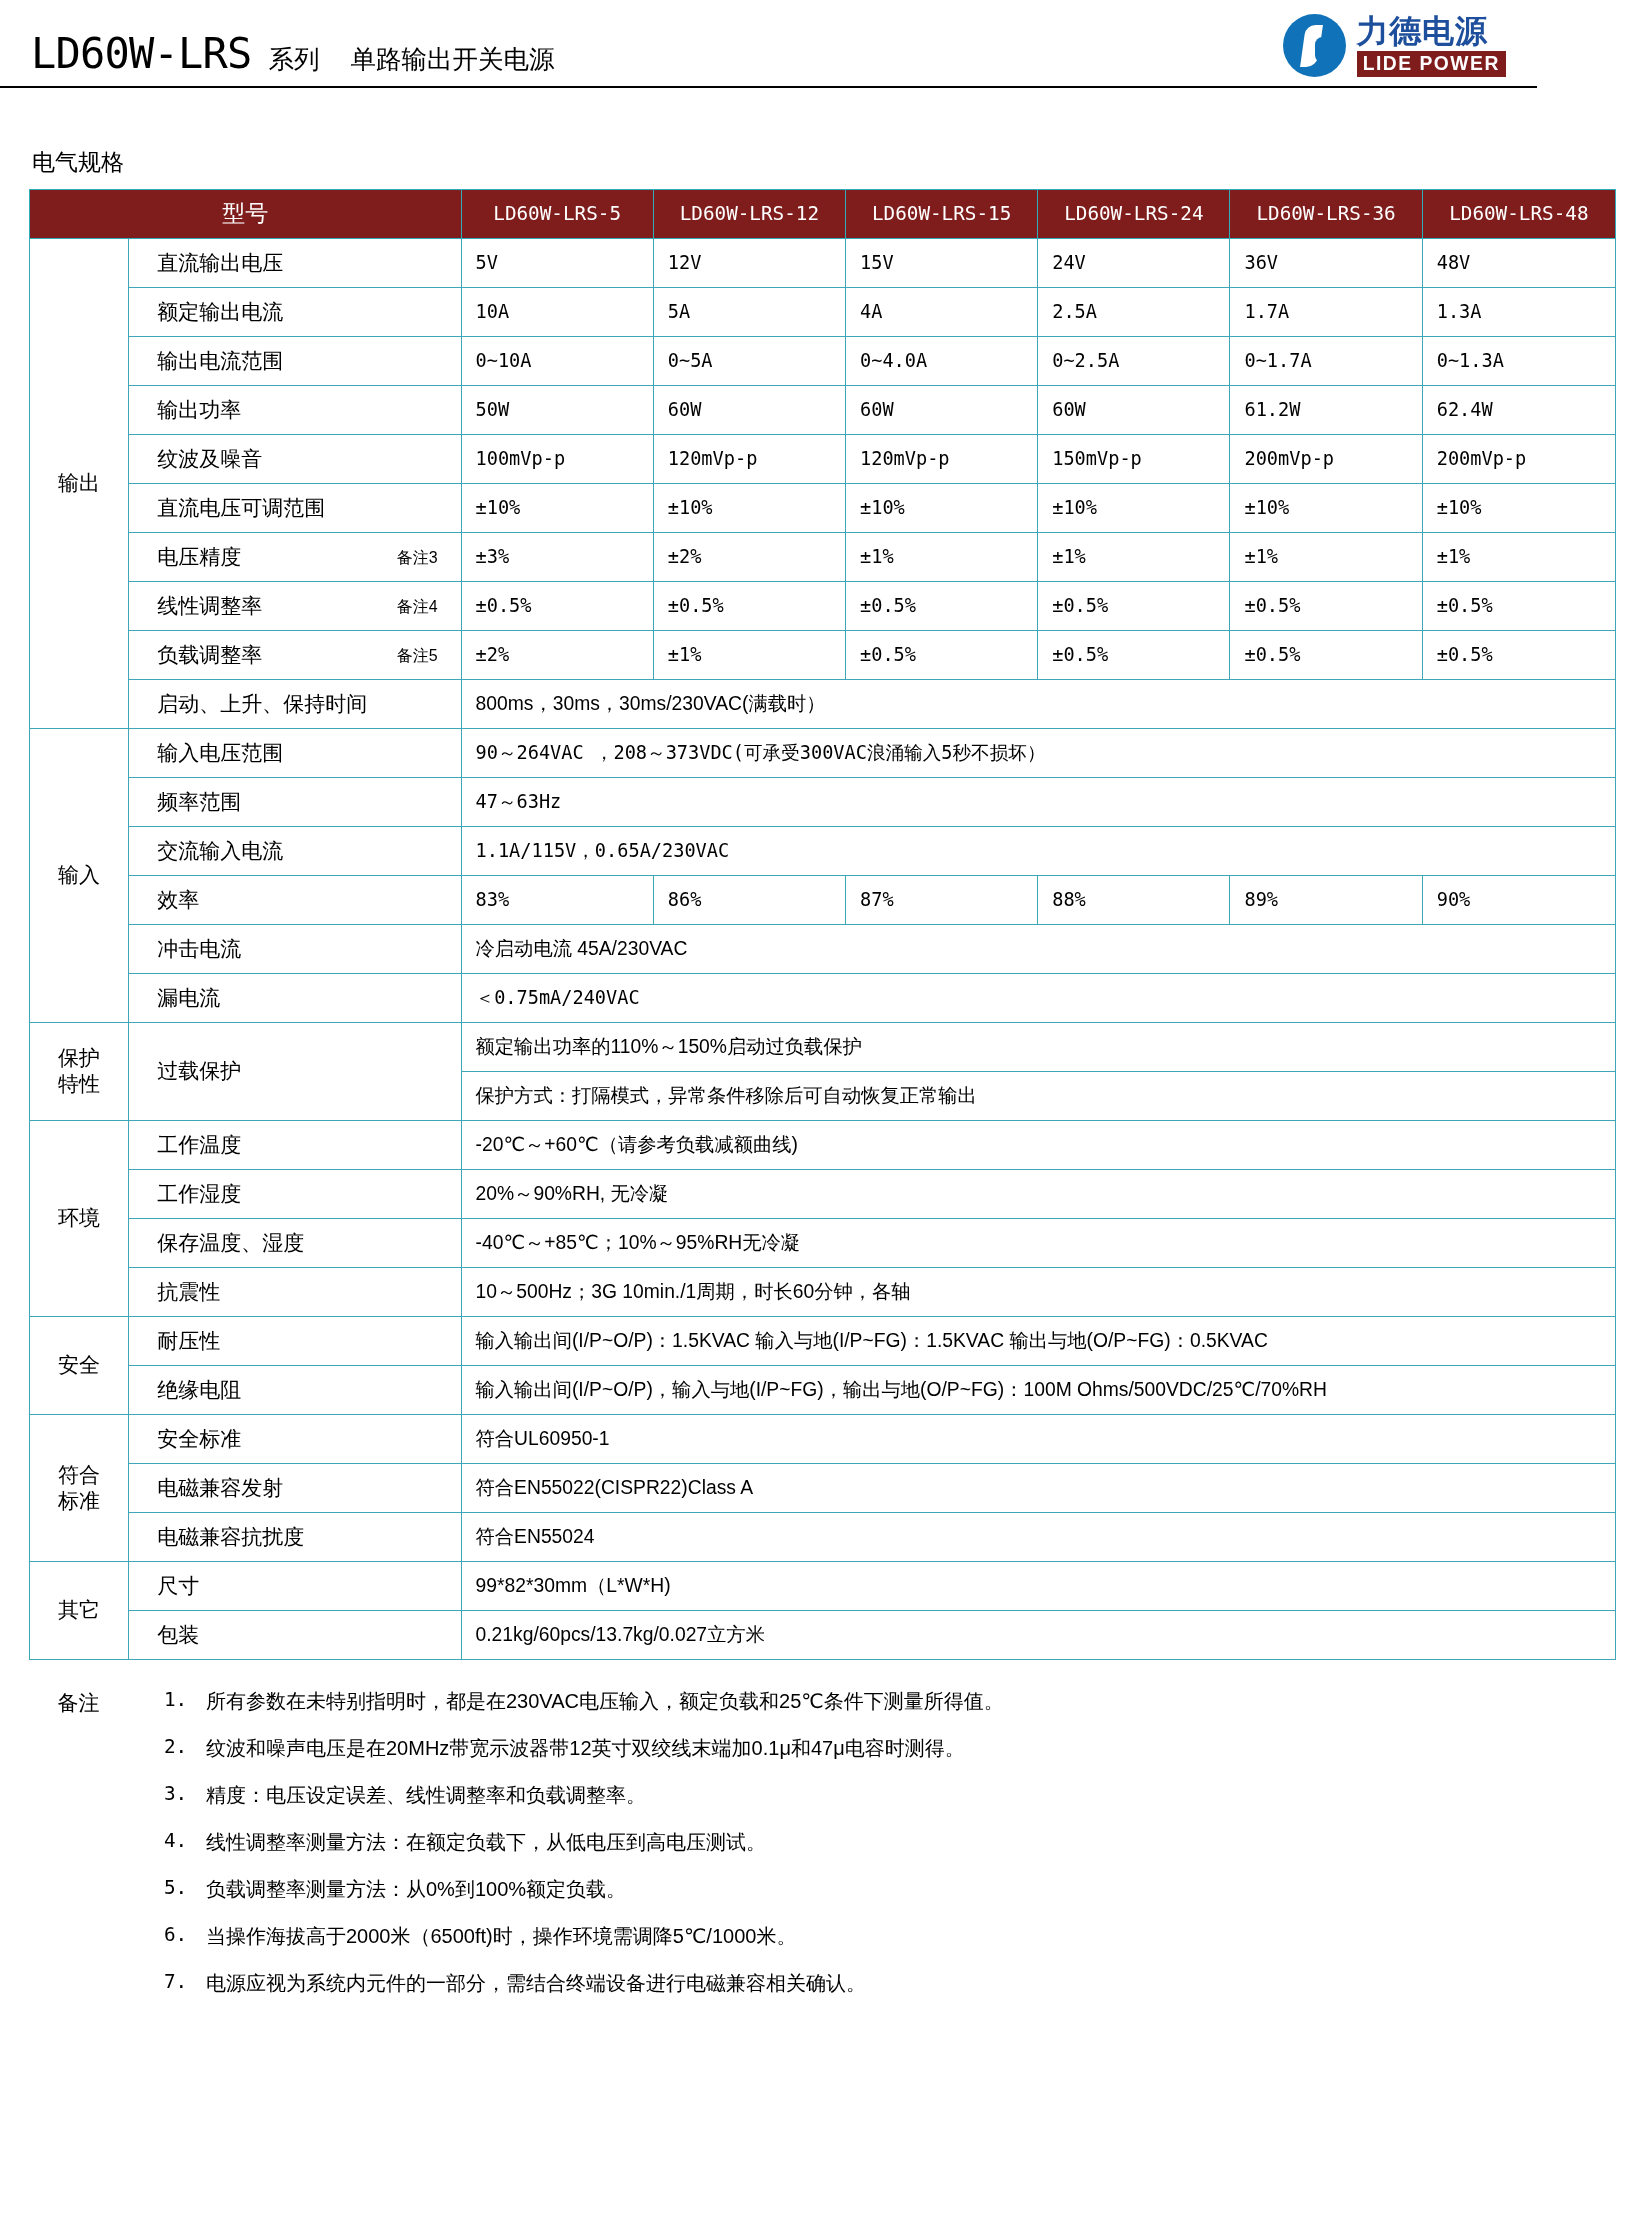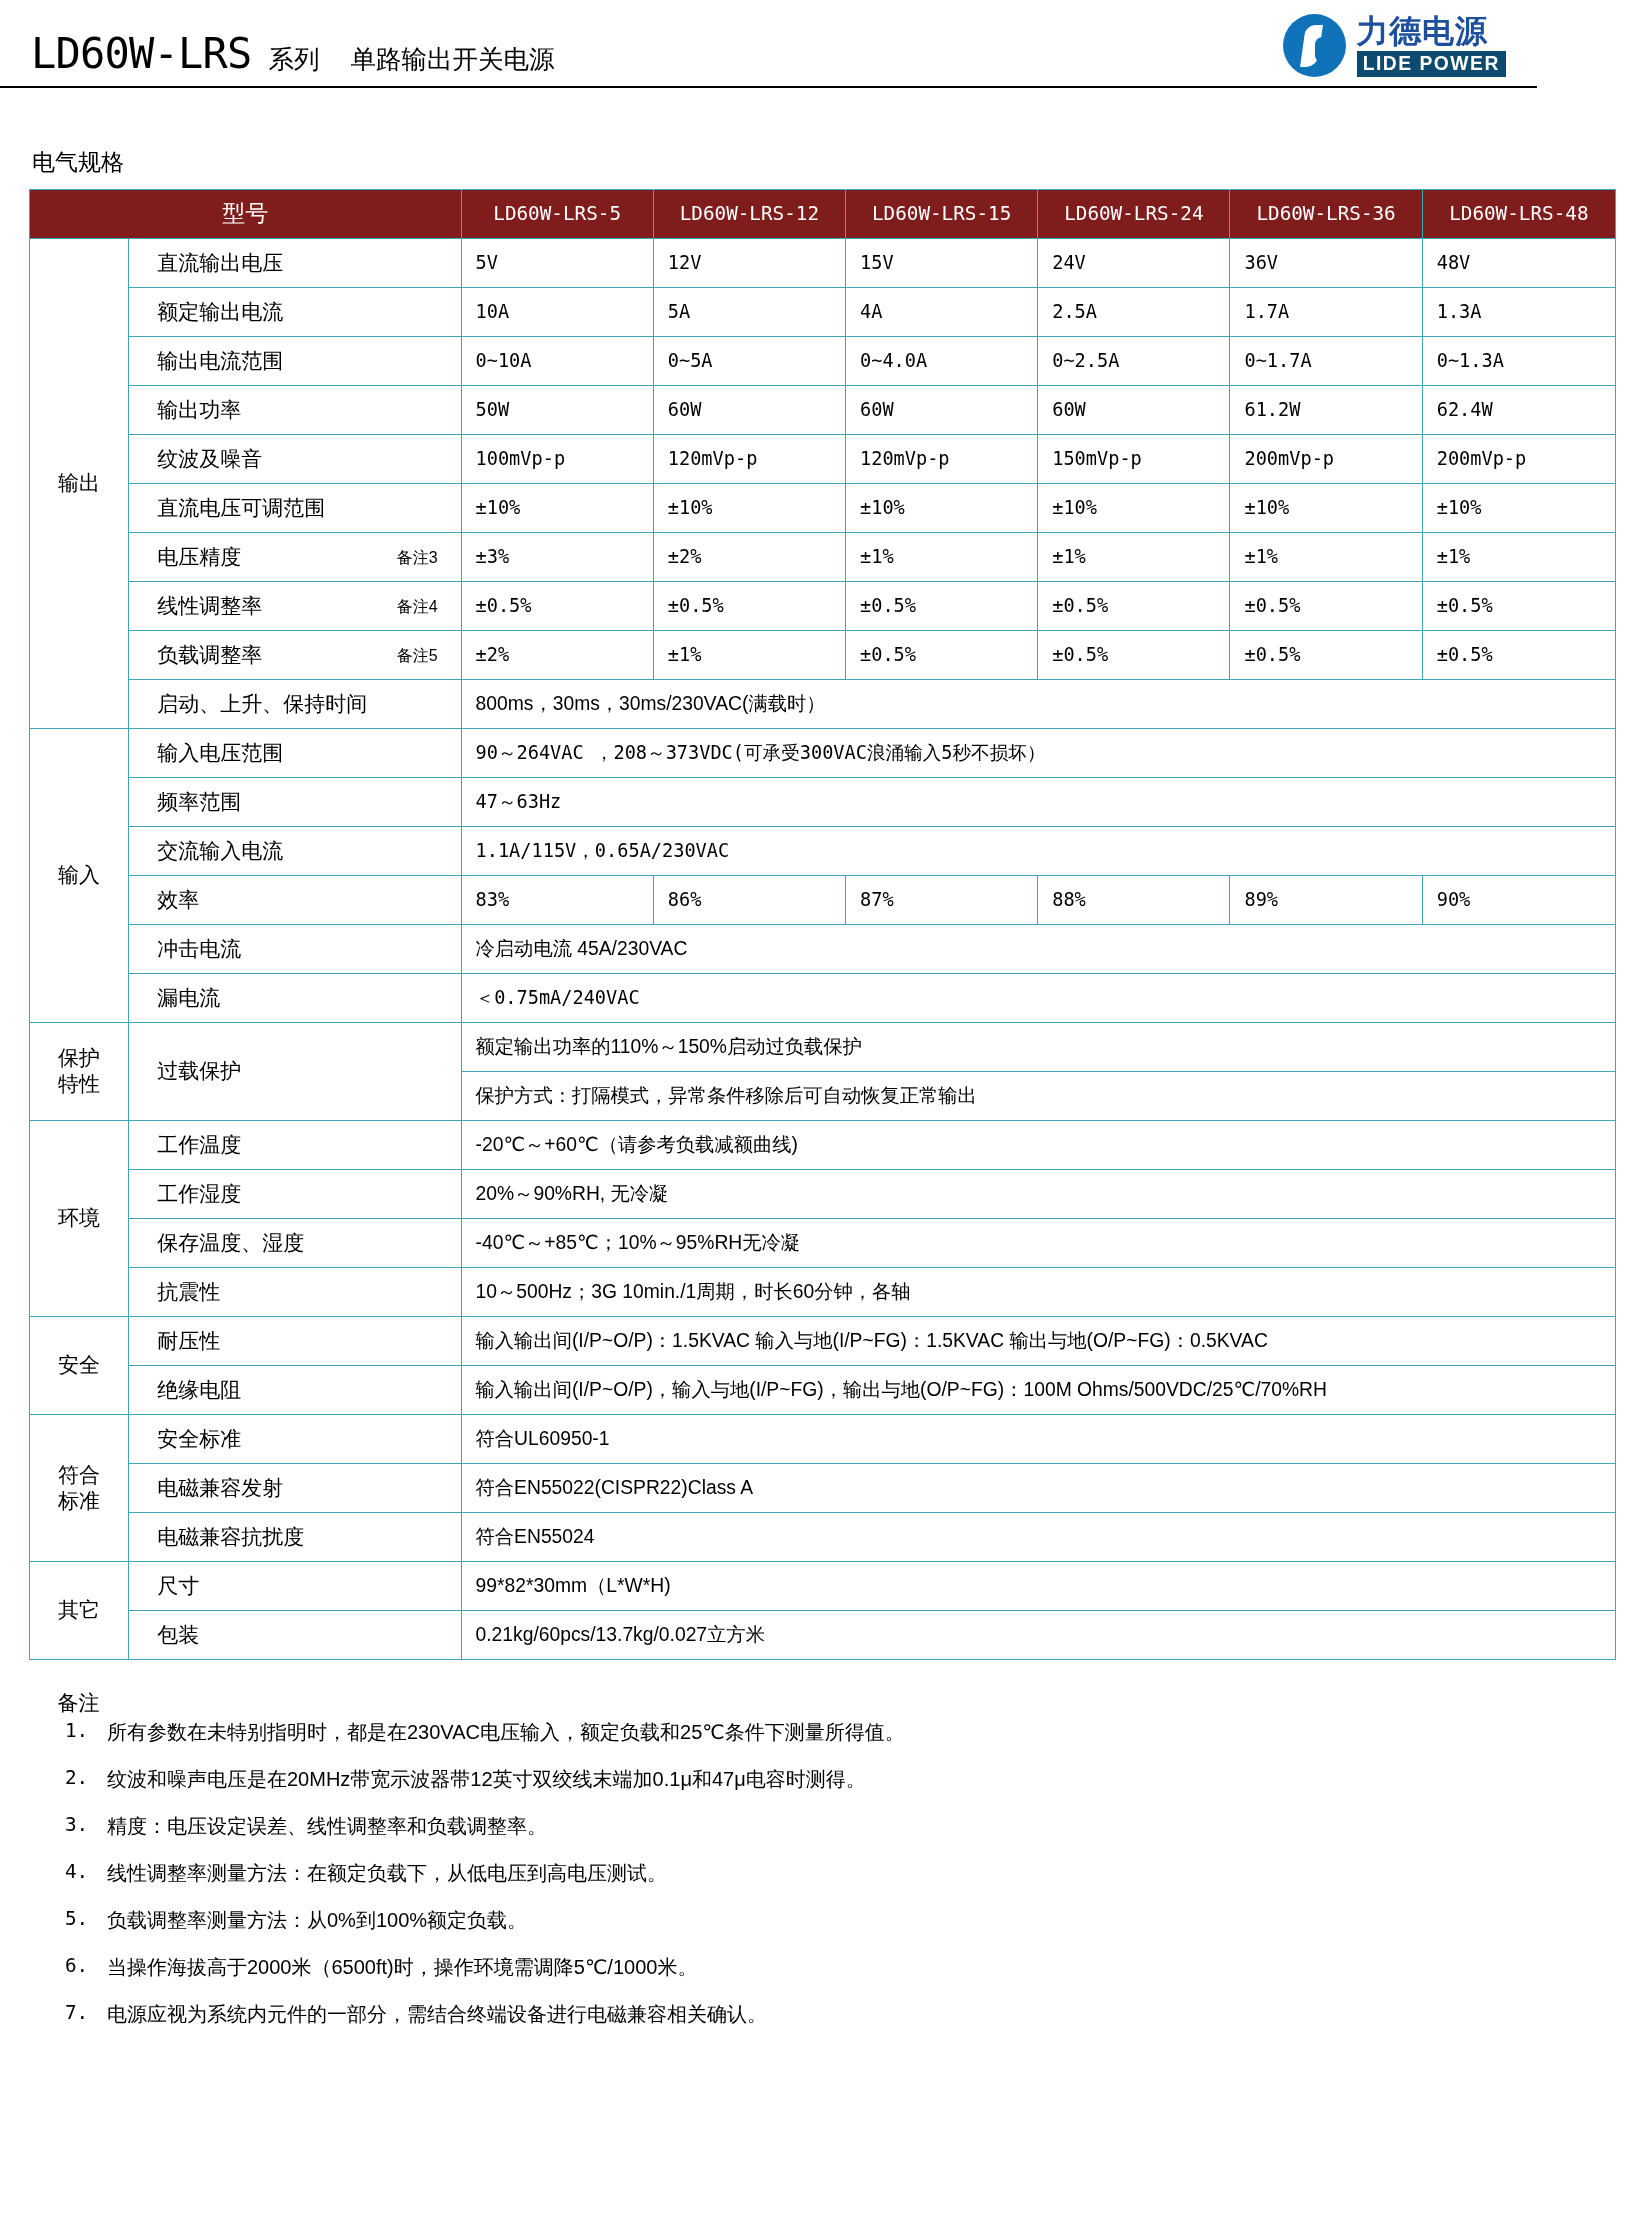--- a/index.html
+++ b/index.html
@@ -104,21 +104,21 @@
   }
   .logo-cn {
     font-size: 32px;
     font-weight: bold;
     color: #1d4f9c;
     letter-spacing: 0.8px;
     line-height: 1.05;
   }
   .logo-en {
     margin-top: 3.1px;
-    background: #0c4a6e;
+    background: #7f1d1d;
     color: #ffffff;
     font-size: 19.3px;
     font-weight: bold;
     letter-spacing: 1.5px;
     padding: 1.5px 6.2px 2.3px 6.2px;
     text-align: center;
     font-family: "Liberation Sans", sans-serif;
   }
 
   
@@ -194,21 +194,20 @@
   thead td.hdr-part {
     font-family: "DejaVu Sans Mono", monospace;
     font-size: 19.3px;
   }
 
   
   .notes {
     display: flex;
     padding: 26px 29px 31px 29px;
     box-sizing: border-box;
-    flex-direction: column;
   }
   .notes-label {
     width: 99px;
     text-align: center;
     font-size: 21px;
     padding-top: 3.1px;
     flex: none;
   }
   .notes-list {
     flex: 1;

